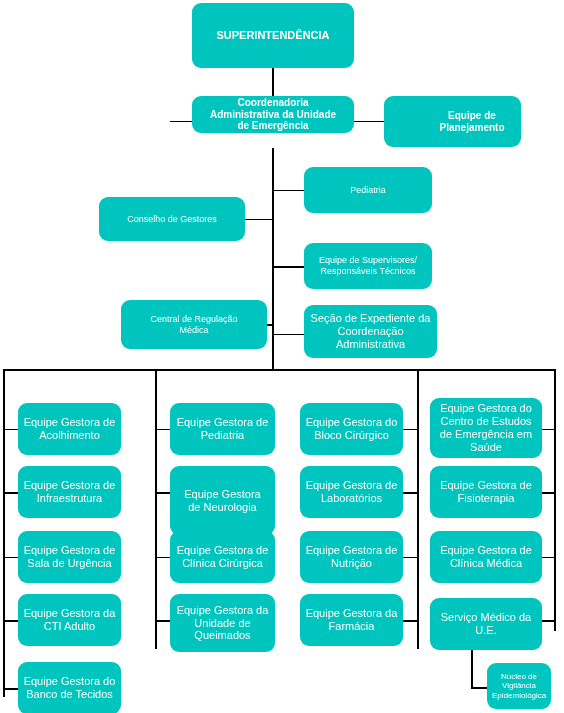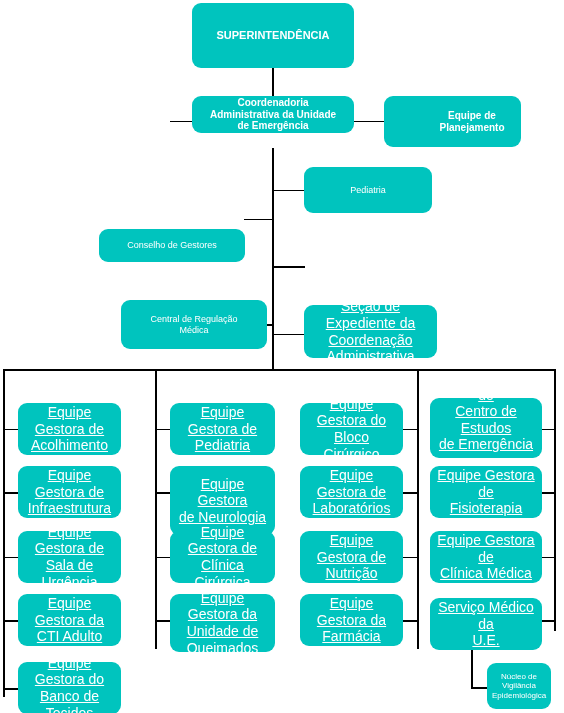--- a/index.html
+++ b/index.html
@@ -37,21 +37,21 @@
     display: block;
     width: 100%;
     white-space: pre-line;
   }
   .node.bold {
     font-weight: bold;
   }
   .t-11 { font-size: 11px; }
   .t-10 { font-size: 10px; }
   .t-9  { font-size: 9px;  }
-  .t-85 { font-size: 14px; text-decoration: underline; }
+  .t-85 { font-size: 11px; }
   .t-8  { font-size: 8px;  }
 
   .conn {
     position: absolute;
     background: #000000;
     z-index: 1;
   }
   .conn.h { height: 2px; }
   .conn.v { width: 2px; }
   .conn.thin.h { height: 1px; }
@@ -118,24 +118,28 @@
 
   <div class="node bold t-10" style="left:384px; top:96px; width:137px; height:51px;padding-left:44px;">
     <span class="lbl">Equipe de
 Planejamento</span>
   </div>
 
   <div class="node t-9" style="left:304px; top:167px; width:128px; height:46px;">
     <span class="lbl">Pediatria</span>
   </div>
 
-  <div class="node t-9" style="left:99px; top:197px; width:146px; height:33px;margin-top:32px;">
+  <div class="node t-9" style="left:99px; top:197px; width:146px; height:44px;">
     <span class="lbl">Conselho de Gestores</span>
   </div>
 
+  <div class="node t-9" style="left:304px; top:243px; width:128px; height:46px;">
+    <span class="lbl">Equipe de Supervisores/
+Responsáveis Técnicos</span>
+  </div>
 
   <div class="node t-9" style="left:99px; top:300px; width:146px; height:49px;margin-left:22px;">
     <span class="lbl">Central  de Regulação
 Médica</span>
   </div>
 
   <div class="node t-85" style="left:304px; top:305px; width:133px; height:53px;">
     <span class="lbl">Seção de Expediente da
 Coordenação
 Administrativa</span>

